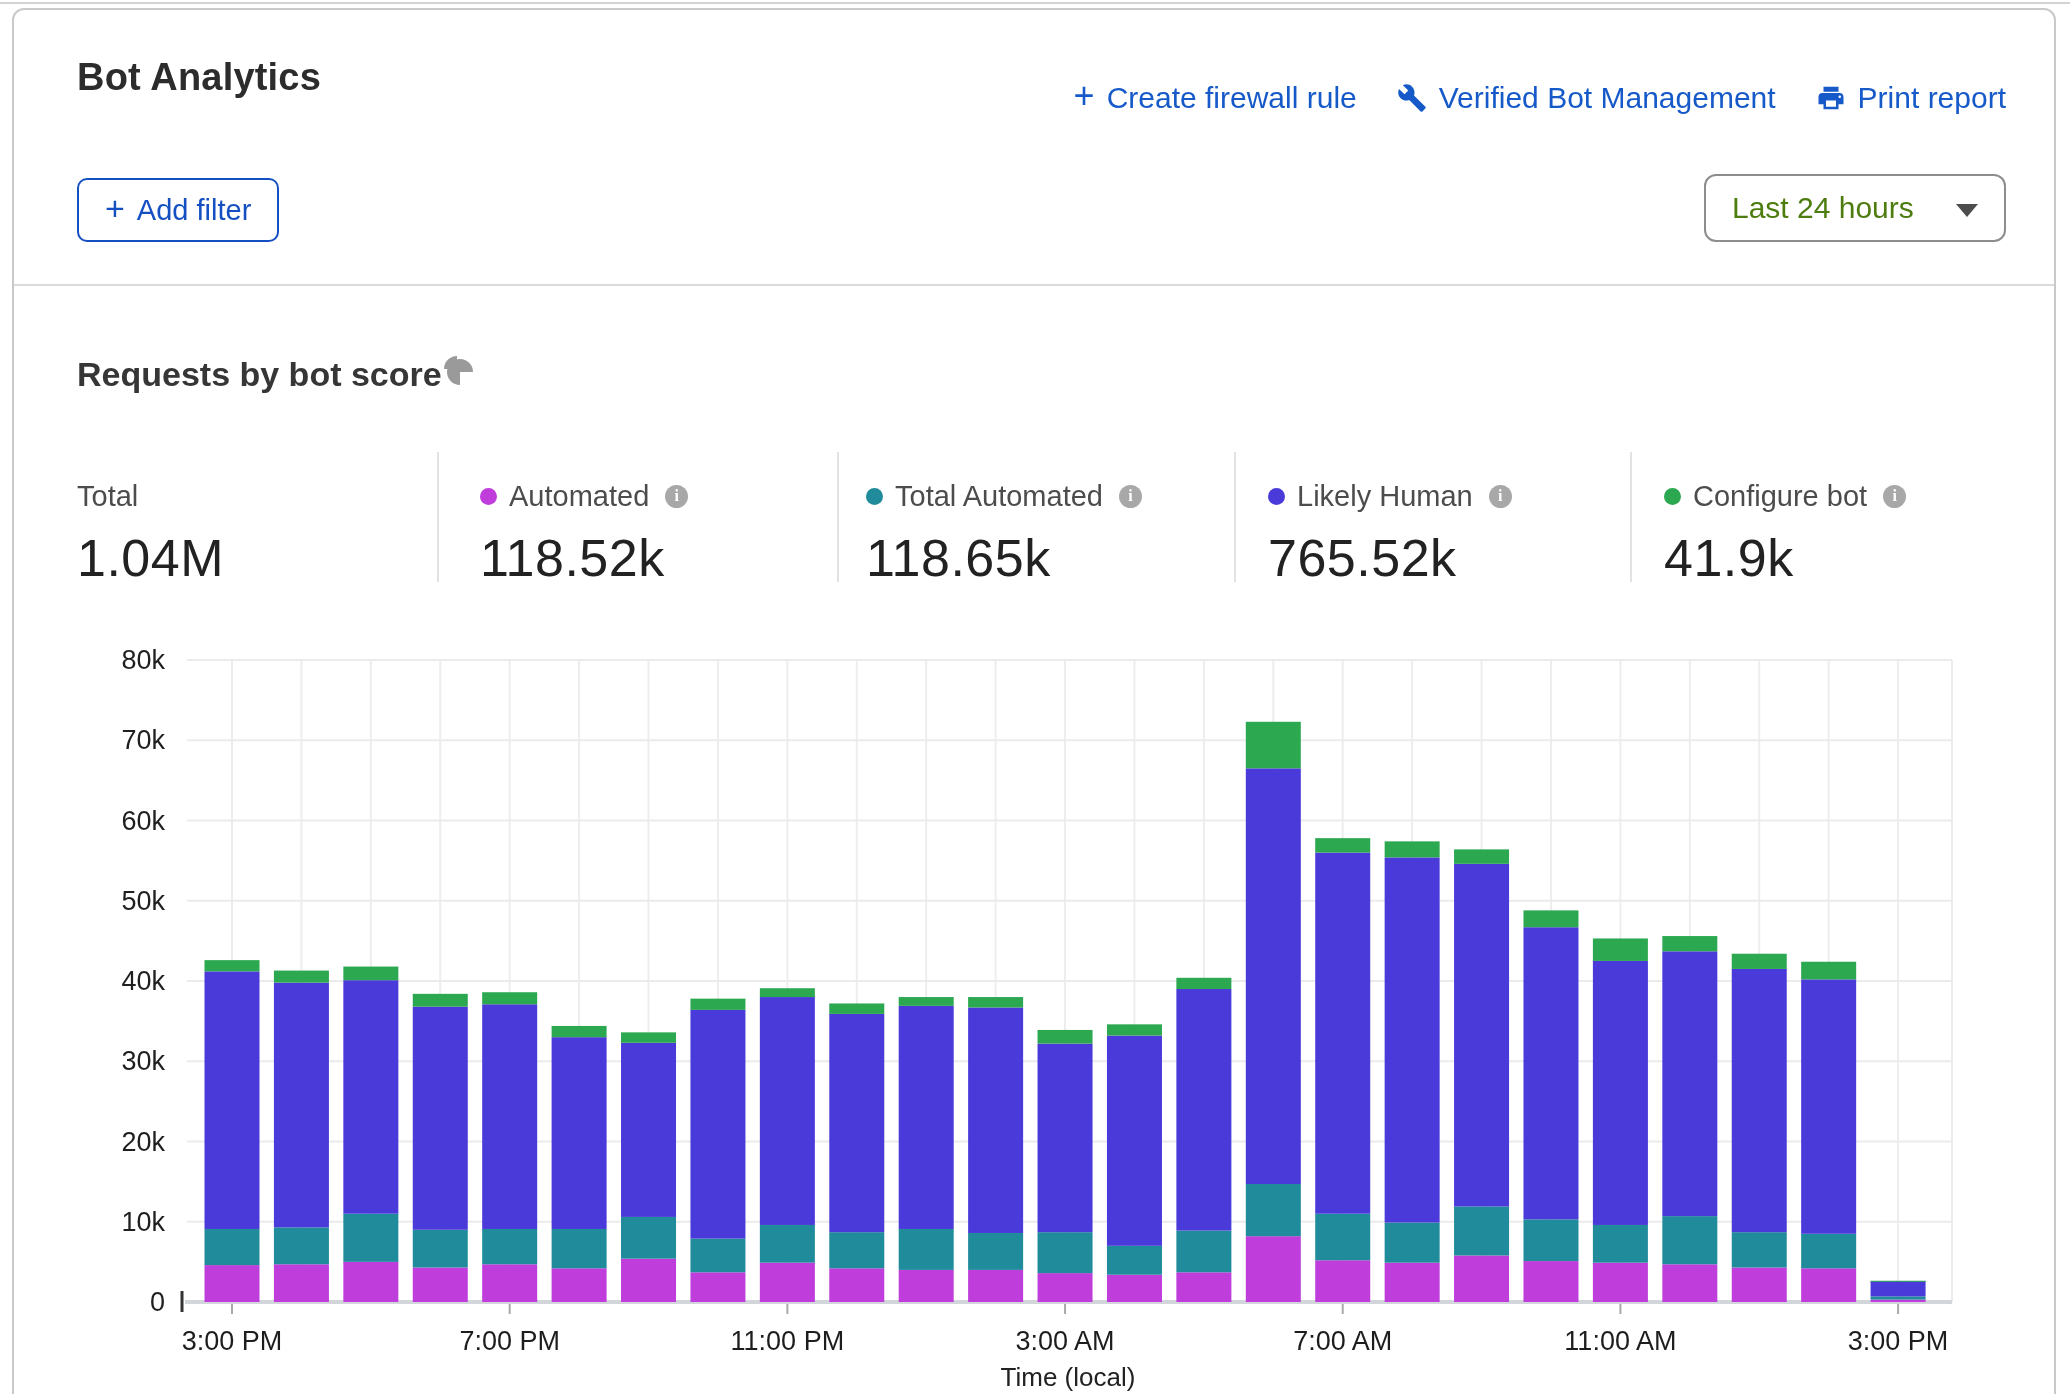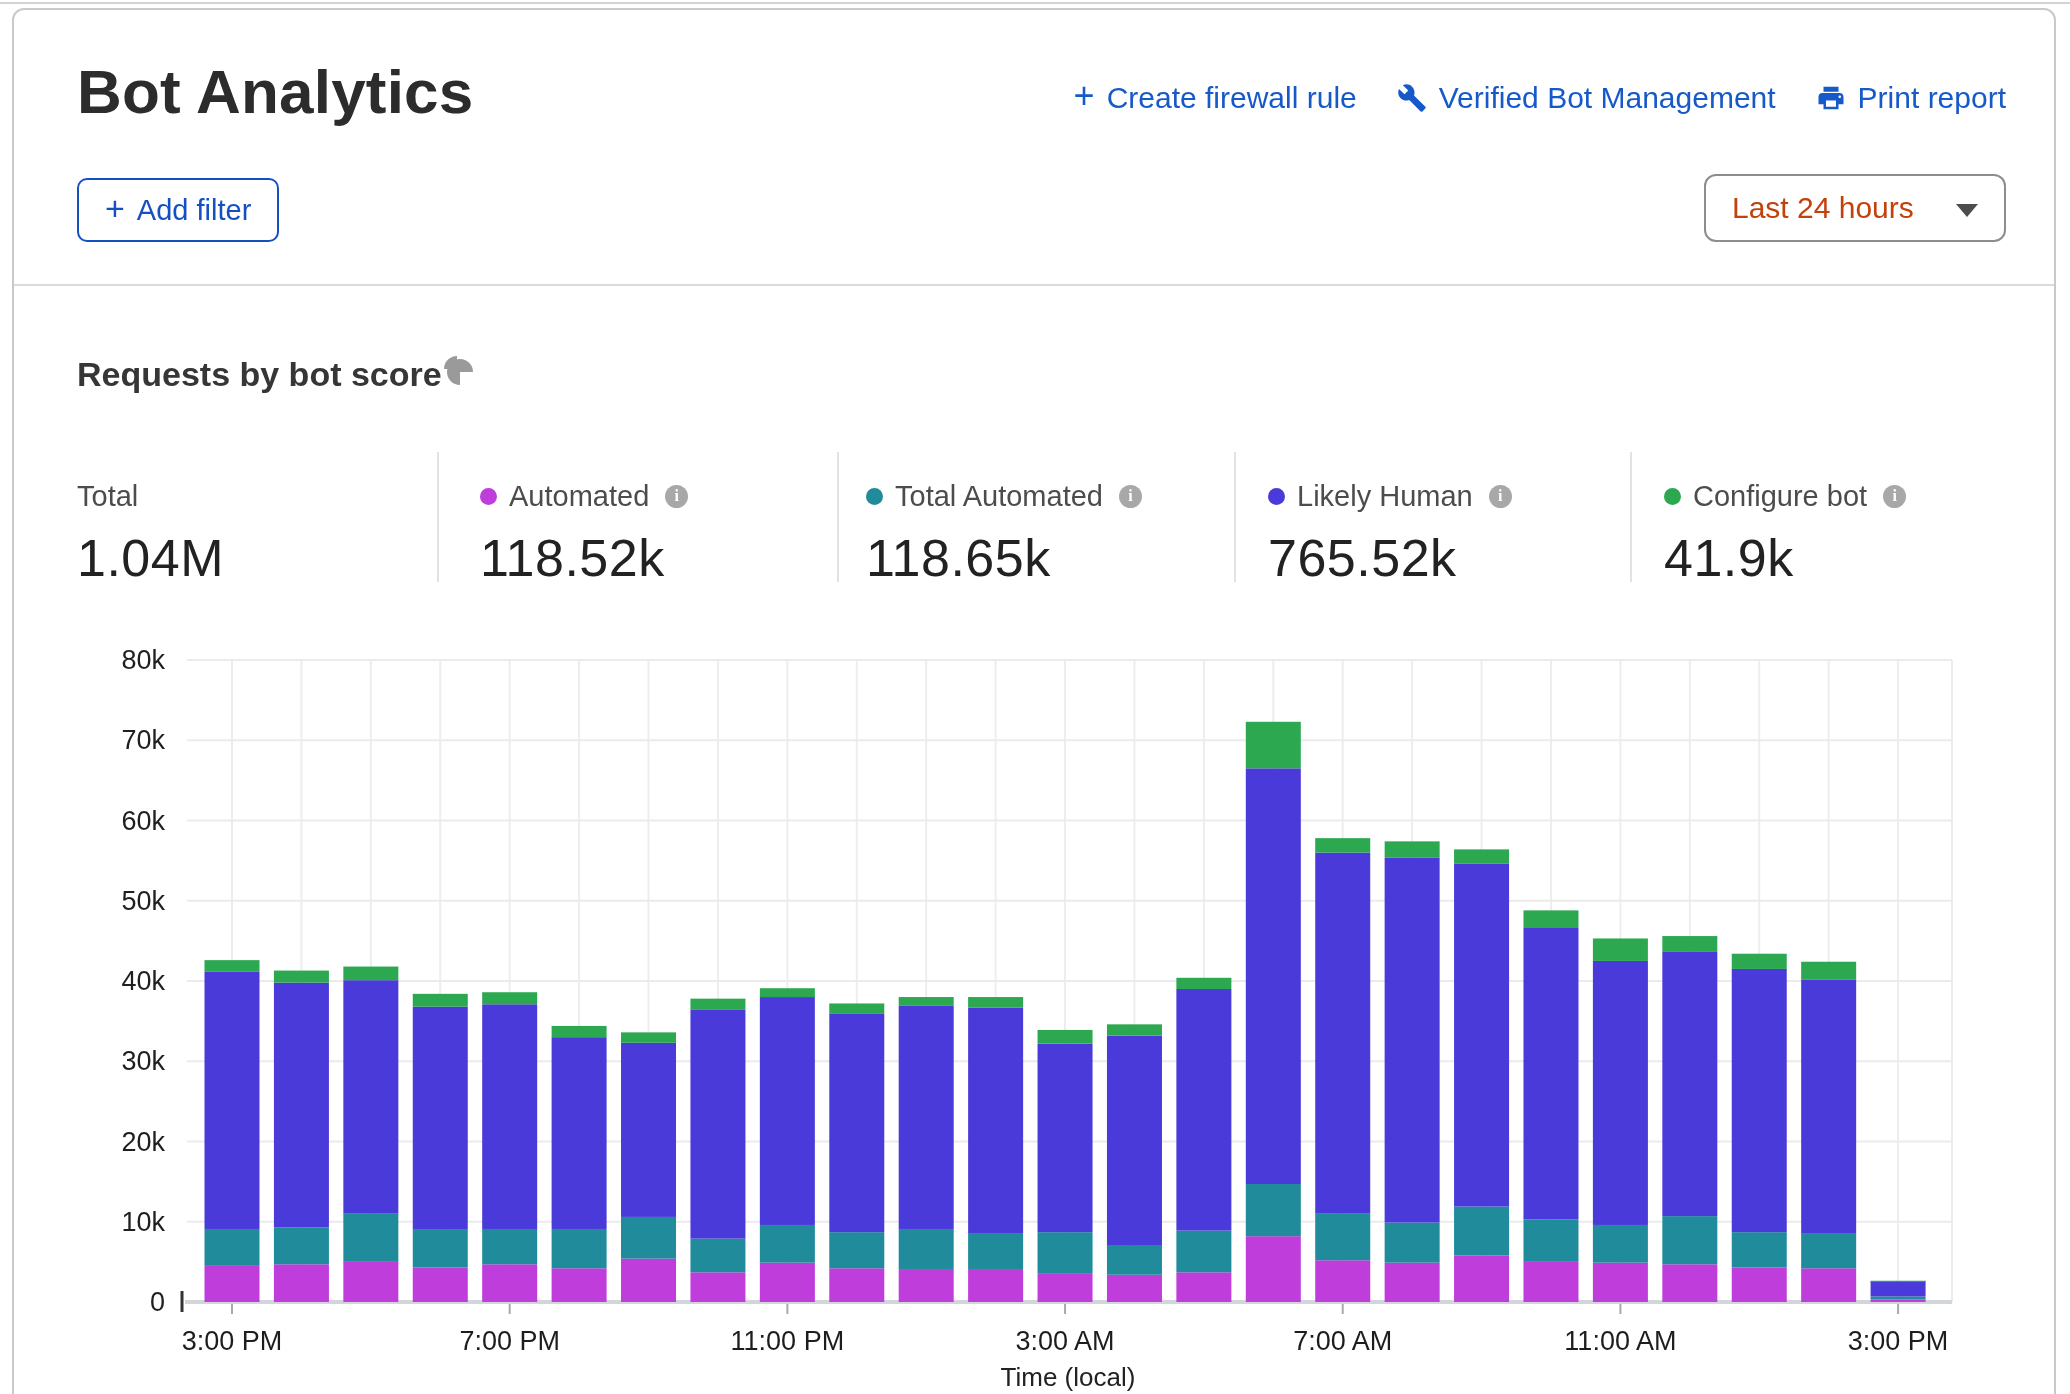--- a/index.html
+++ b/index.html
@@ -8,21 +8,21 @@
     position:relative; overflow:hidden; background:#ffffff;
     font-family:"Liberation Sans","DejaVu Sans",sans-serif; color:#2e2e2e;
   }
   .topline { position:absolute; left:0; top:2px; width:2070px; height:2px; background:#d2d2d2; }
   .card {
     position:absolute; left:12px; top:8px; width:2044px; height:1400px;
     background:#fff; border:2px solid #c9c9c9; border-radius:12px;
   }
   .page-title {
     position:absolute; left:63px; top:46px;
-    font-size:62px; font-weight:700; color:#2c2c2c; letter-spacing:.2px;
+    font-size:38px; font-weight:700; color:#2c2c2c; letter-spacing:.2px;
   }
   .actions {
     position:absolute; right:48px; top:70px;
     display:flex; align-items:center; gap:40px;
   }
   .action {
     display:flex; align-items:center; gap:12px;
     color:#1659c9; font-size:30px; font-weight:500; cursor:pointer; text-decoration:none;
   }
   .action .plus-glyph { font-size:36px; font-weight:500; line-height:1; position:relative; top:-2px; }
@@ -31,21 +31,21 @@
     position:absolute; left:63px; top:168px; height:64px;
     display:flex; align-items:center; gap:12px; padding:0 26px;
     background:#fff; border:2.5px solid #1550c2; border-radius:10px;
     color:#1550c2; font-size:29px; font-weight:500; font-family:inherit; cursor:pointer;
   }
   .add-filter .plus-glyph { font-size:34px; font-weight:500; line-height:1; position:relative; top:-2px; }
   .dropdown {
     position:absolute; right:48px; top:164px; width:302px; height:68px;
     border:2px solid #8d8d8d; border-radius:12px; background:#fff;
     display:flex; align-items:center; padding:0 26px;
-    font-size:30px; color:#c2410c; cursor:pointer;
+    font-size:30px; color:#4d7c0f; cursor:pointer;
   }
   .caret {
     position:absolute; right:26px; top:28px;
     width:0; height:0; border-left:11px solid transparent;
     border-right:11px solid transparent; border-top:13px solid #4d4d4d;
   }
   .divider { position:absolute; left:0; top:274px; width:100%; height:2px; background:#dadada; }
   .section-title-row { position:absolute; left:63px; top:344px; display:flex; align-items:center; }
   .section-title { font-size:34px; font-weight:700; color:#363636; }
   .stat { position:absolute; top:468px; }

